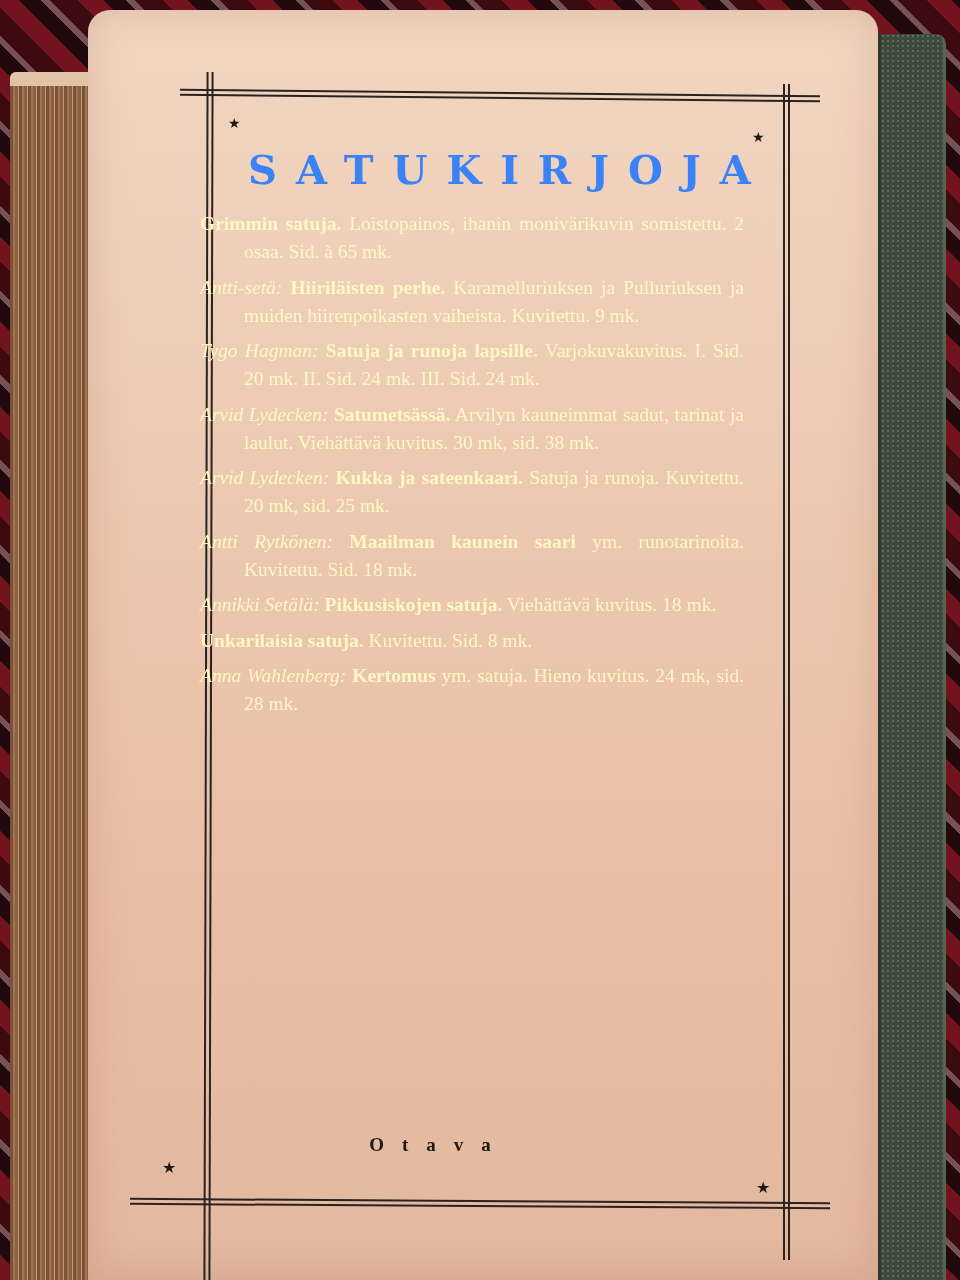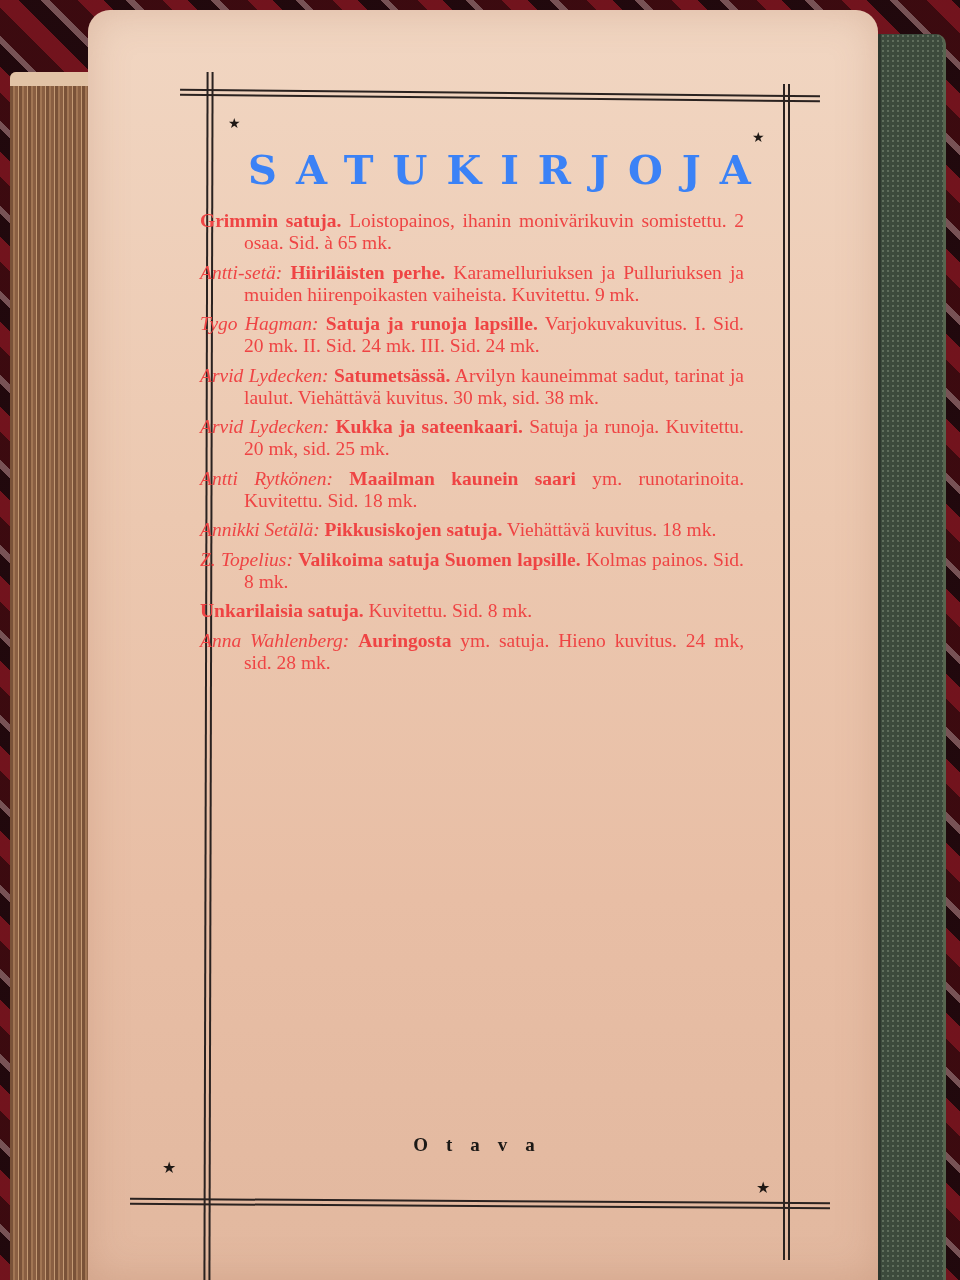--- a/index.html
+++ b/index.html
@@ -58,34 +58,34 @@
     font-family: "DejaVu Sans", sans-serif;
   }
   .title {
     position: absolute; left: 248px; top: 146px; width: 500px;
     font-family: "DejaVu Serif", serif; font-weight: bold;
     font-size: 40px; letter-spacing: 19px; color: #3b82f6;
     white-space: nowrap;
   }
   .entries {
     position: absolute; left: 196px; top: 210px; width: 548px;
-    color: #ef4444;
+    color: #fef9c3;
     font-family: "Liberation Serif", serif;
-    font-size: 19.5px; line-height: 22px;
+    font-size: 19.5px; line-height: 28px;
   }
   .entry {
     margin: 0 0 7.5px 0;
     text-align: justify;
     padding-left: 48px; text-indent: -44px;
   }
   .author { font-style: italic; }
   .book { font-weight: bold; }
   .publisher {
     position: absolute; left: 0; right: 0; top: 1134px; text-align: center;
-    margin-left: 88px; width: 790px;
+    margin-left: 44px; width: 790px;
     font-family: "Liberation Serif", serif; font-weight: bold;
     font-size: 19px; letter-spacing: 18px; color: #1c1916;
   }
 </style>
 </head>
 <body>
 
 <div class="carpet"></div>
 <div class="page-edges"></div>
 <div class="page-edges-top"></div>
@@ -124,23 +124,20 @@
   <p class="entry">
     <span class="author">Arvid Lydecken: </span><span class="book">Kukka ja sateenkaari.</span><span> Satuja ja runoja. Kuvitettu. 20 mk, sid. 25 mk.</span>
   </p>
   <p class="entry">
     <span class="author">Antti Rytkönen: </span><span class="book">Maailman kaunein saari</span><span> ym. runotarinoita. Kuvitettu. Sid. 18 mk.</span>
   </p>
   <p class="entry">
     <span class="author">Annikki Setälä: </span><span class="book">Pikkusiskojen satuja.</span><span> Viehättävä kuvitus. 18 mk.</span>
   </p>
   <p class="entry">
-    <span class="author">Z. Topelius: </span><span class="book">Valikoima satuja Suomen lapsille.</span><span> Kolmas painos. Sid. 8 mk.</span>
-  </p>
-  <p class="entry">
     <span class="author"></span><span class="book">Unkarilaisia satuja.</span><span> Kuvitettu. Sid. 8 mk.</span>
   </p>
   <p class="entry">
-    <span class="author">Anna Wahlenberg: </span><span class="book">Auringosta</span><span> ym. satuja. Hieno kuvitus. 24 mk, sid. 28 mk.</span>
+    <span class="author">Anna Wahlenberg: </span><span class="book">Kertomus</span><span> ym. satuja. Hieno kuvitus. 24 mk, sid. 28 mk.</span>
   </p>
 </div>
 
 <div class="publisher" style="left:0;">Otava</div>
 
 </body></html>

